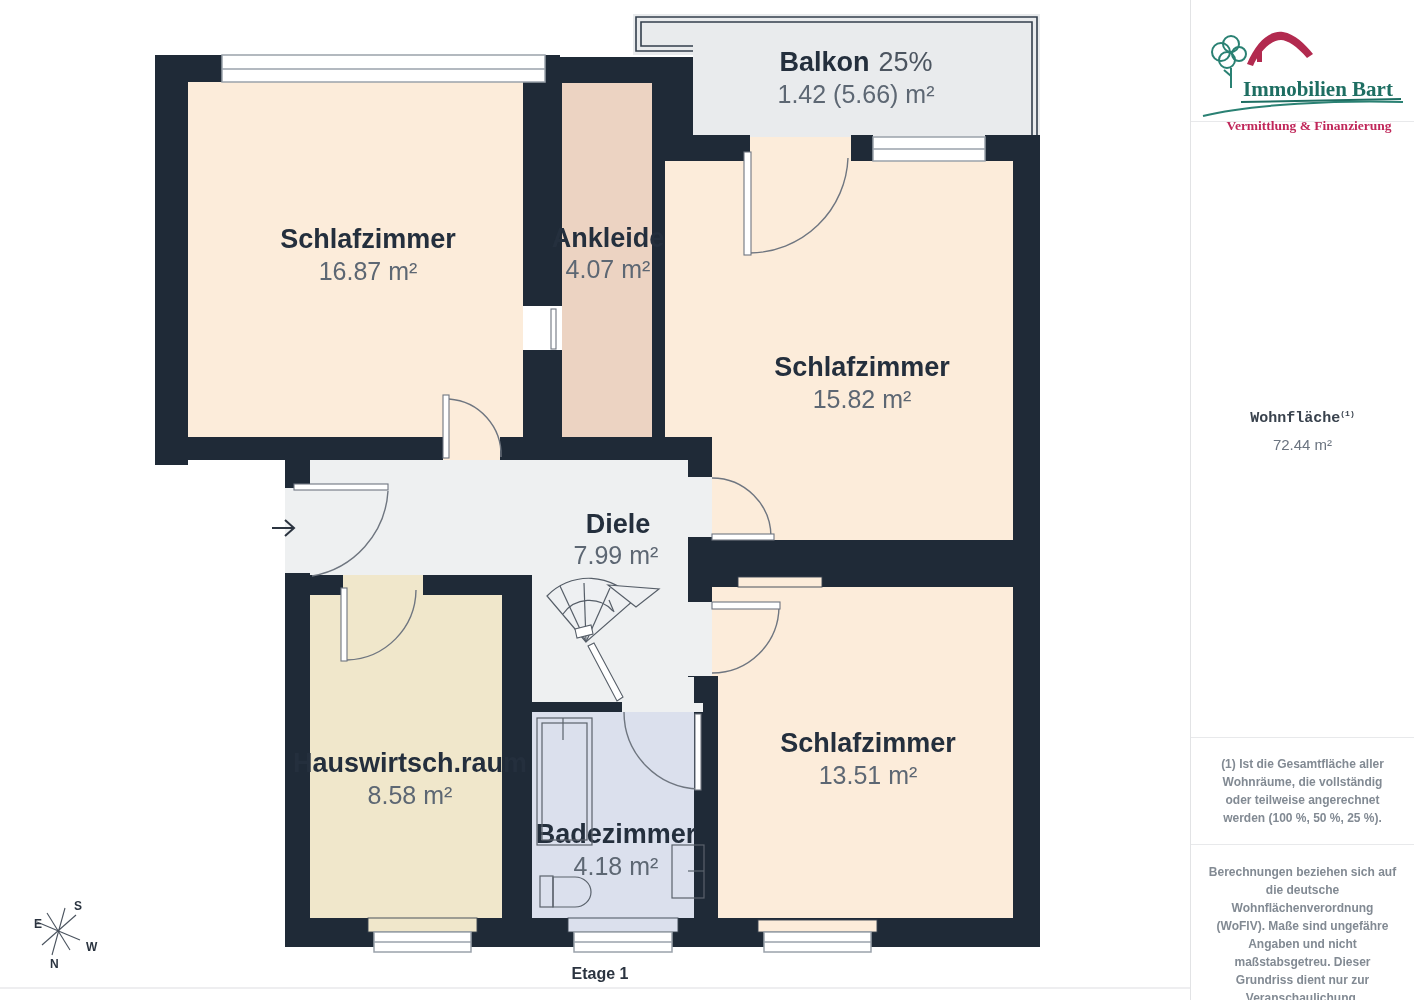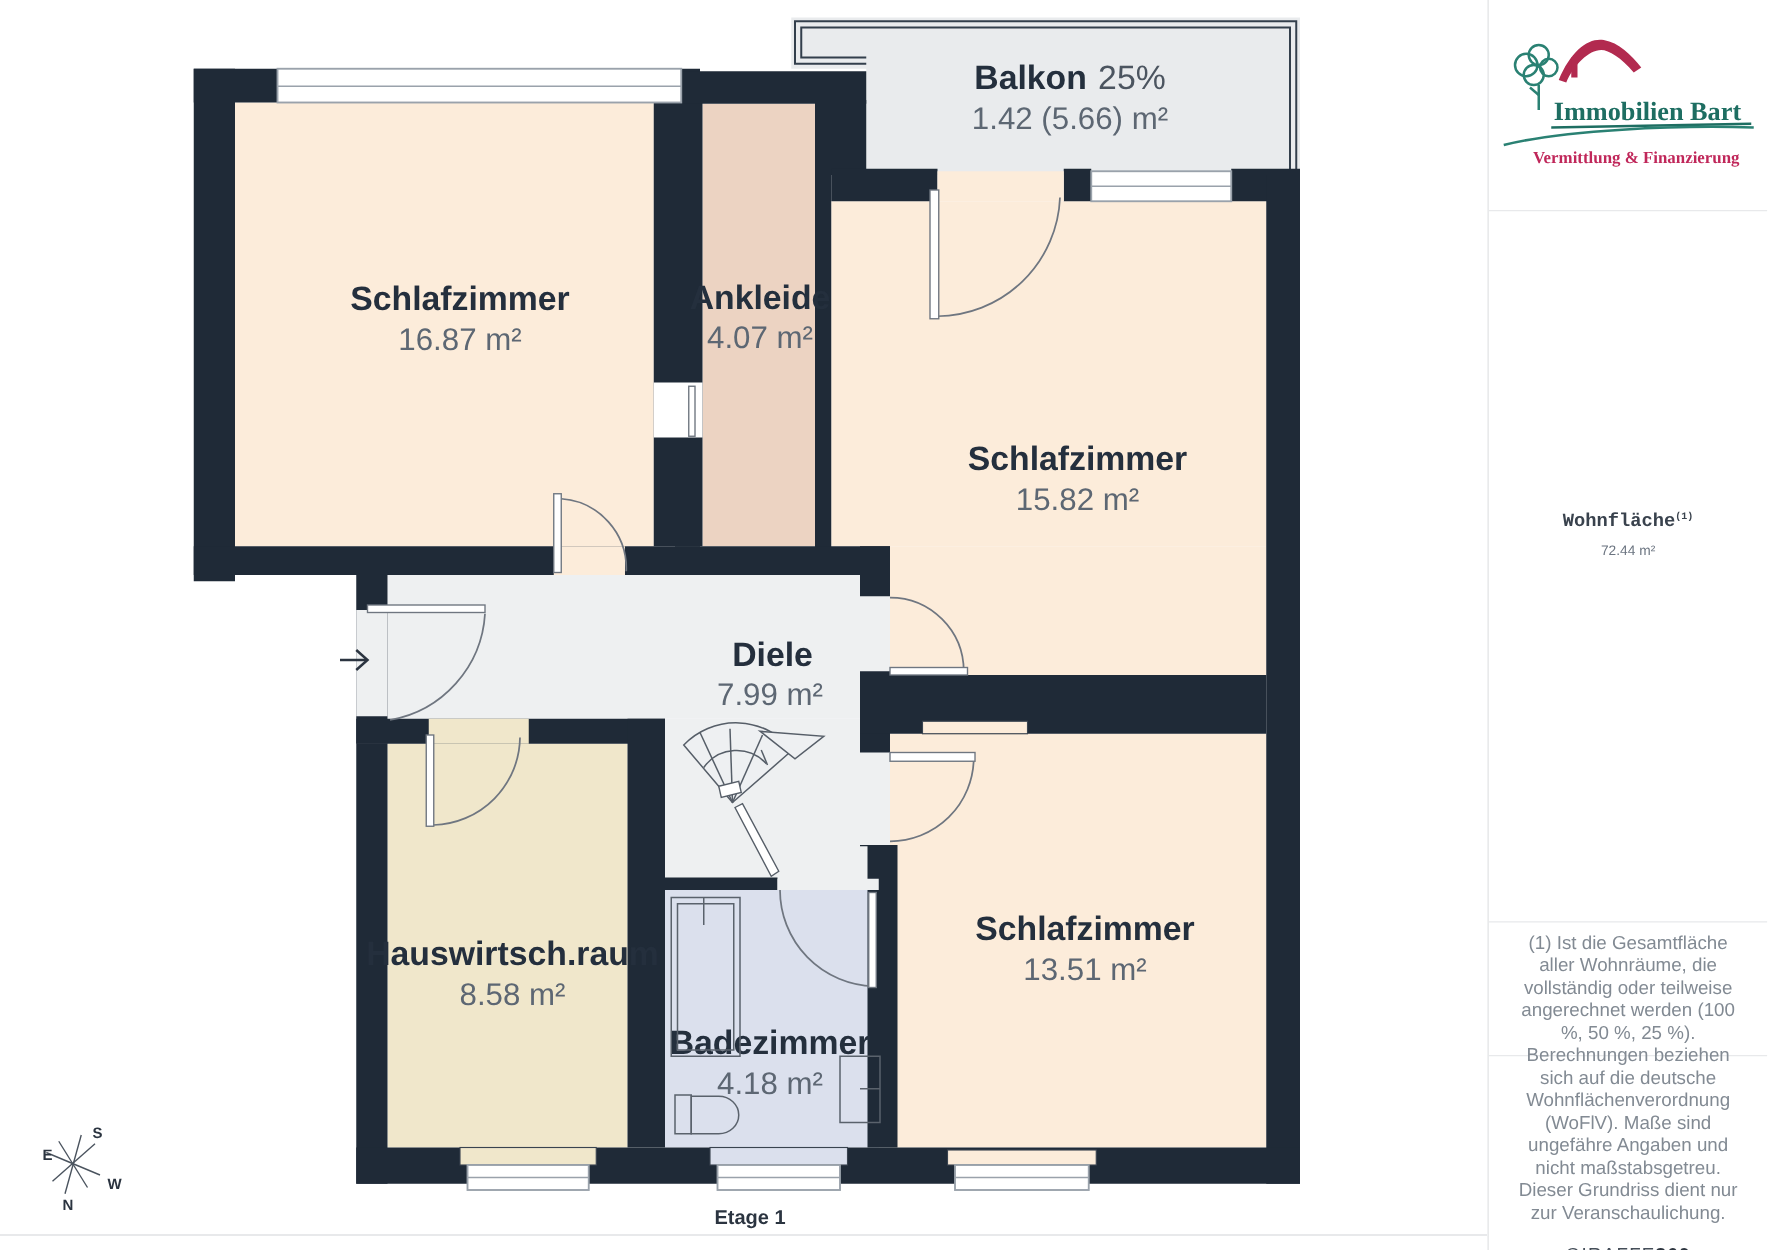--- a/index.html
+++ b/index.html
@@ -20,29 +20,29 @@
   .winline{stroke:#9aa2ab;stroke-width:1.3;}
   .sill{stroke:#39434f;stroke-width:0.9;}
   .stair{fill:#eef0f2;stroke:#565e68;stroke-width:1.2;}
   .stairline{fill:none;stroke:#565e68;stroke-width:1.2;}
   .rail{fill:none;stroke:#333f4c;stroke-width:1.6;}
   .cline{stroke:#4a535e;stroke-width:1.1;}
   
   #sidebar{position:absolute;left:1190px;top:0;width:224px;height:1000px;background:#ffffff;
            border-left:1px solid #e2e3e5;box-sizing:border-box;}
   .sb-sec{position:absolute;left:0;width:100%;box-sizing:border-box;text-align:center;}
-  #sec-logo{top:0;height:169px;border-bottom:1px solid #e8e9eb;}
+  #sec-logo{top:0;height:122px;border-bottom:1px solid #e8e9eb;}
   #sec-area{top:147px;height:590px;}
   #sec-note{top:737px;height:108px;border-top:1px solid #e8e9eb;border-bottom:1px solid #e8e9eb;
             display:flex;align-items:center;justify-content:center;}
-  #sec-legal{top:818px;height:155px;padding-top:18px;}
+  #sec-legal{top:845px;height:155px;padding-top:18px;}
   .wohn-label{margin-top:262px;font-size:15px;font-weight:bold;color:#39424d;font-family:Liberation Mono, monospace;}
   .wohn-label sup{font-size:8px;}
-  .wohn-value{margin-top:9px;font-size:11px;color:#6b7480;}
-  .small-gray{font-size:15px;line-height:18px;color:#828a93;width:188px;margin:0 auto;}
+  .wohn-value{margin-top:9px;font-size:15px;color:#6b7480;}
+  .small-gray{font-size:12px;line-height:18px;color:#828a93;width:188px;margin:0 auto;font-weight:bold;}
   .brand{margin-top:16px;font-size:15px;letter-spacing:1px;color:#454e59;}
   .brand b{font-weight:bold;color:#2e3640;}
   .logo-tagline{fill:#c0275a;font-weight:bold;font-family:"Liberation Serif",serif;font-size:13.5px;}
   .logo-title{fill:#1e6e62;font-family:"Liberation Serif",serif;font-size:21px;font-weight:bold;}
 </style>
 </head>
 <body>
 
 <div id="stage">
 

